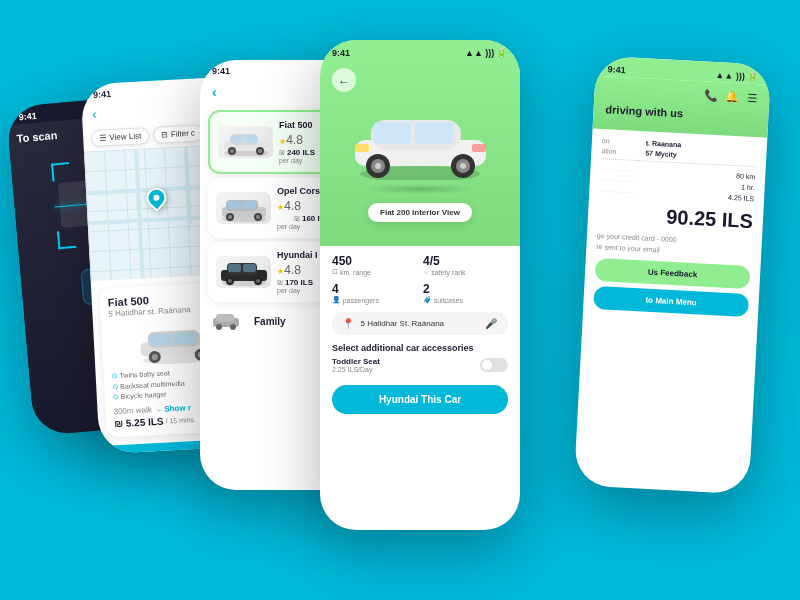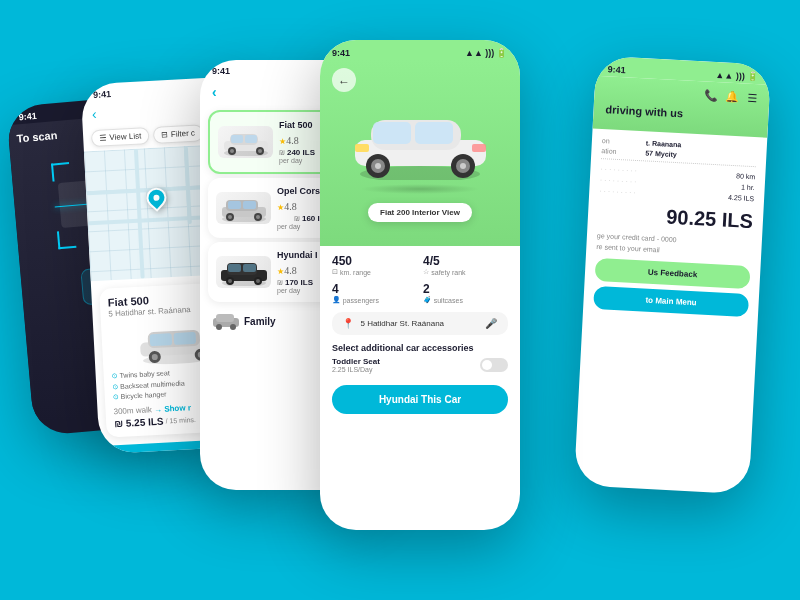--- a/index.html
+++ b/index.html
@@ -285,39 +285,39 @@
       border-radius: 6px;
       flex-shrink: 0;
       display: flex;
       align-items: center;
       justify-content: center;
       overflow: hidden;
     }
     .list-car-details { flex: 1; }
     .list-car-name { font-size: 9px; font-weight: 700; color: #1a1a2e; }
     .stars { color: #ffc107; font-size: 8px; }
-    .rating { font-size: 10px; color: #666; font-family: Liberation Serif, serif; }
+    .rating { font-size: 12px; color: #666; }
     .list-price { font-size: 8px; font-weight: 600; color: #1a1a2e; }
     .list-price-period { font-size: 7px; color: #888; }
     .rotate-icon {
       width: 16px;
       height: 16px;
       border: 2px solid #00b8d9;
       border-radius: 50%;
       display: flex;
       align-items: center;
       justify-content: center;
       font-size: 8px;
       color: #00b8d9;
     }
     .category-section {
       padding: 6px 12px 4px;
       display: flex;
       align-items: center;
-      gap: 4px;
+      gap: 14px;
     }
     .category-name { font-size: 10px; font-weight: 600; color: #1a1a2e; }
 
     
     .detail-header {
       background: linear-gradient(180deg, #90EE90 0%, #7dda7d 100%);
       padding: 8px 12px 20px;
       position: relative;
     }
     .detail-back {

